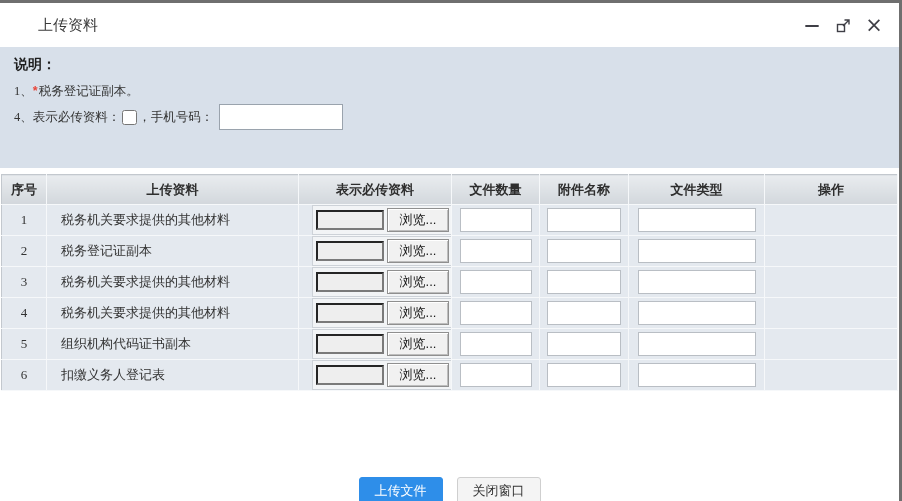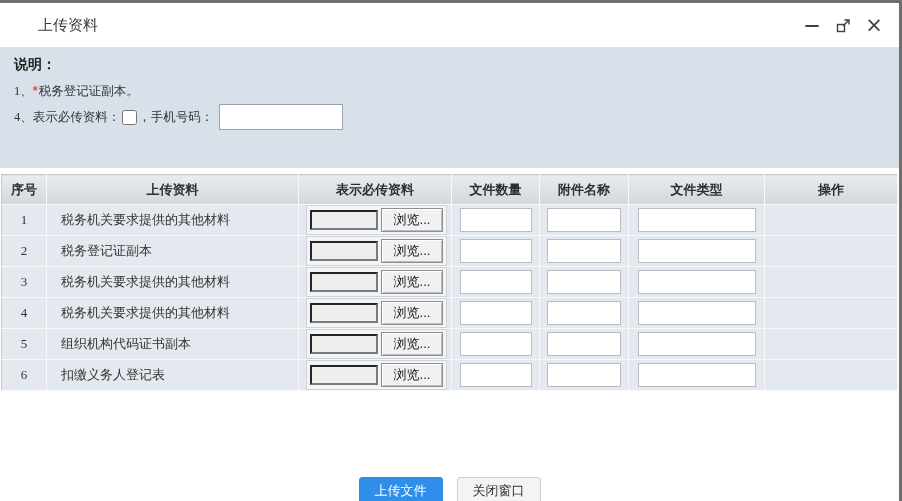--- a/index.html
+++ b/index.html
@@ -75,21 +75,21 @@
     height: 29px;
     background: #e4e9ef;
     border-right: 1px solid #f6f8fa;
     border-bottom: 1px solid #f6f8fa;
     font-size: 13px; color: #333;
     vertical-align: middle;
     overflow: hidden;
   }
   td.c-no { text-align: center; font-family: "Liberation Serif", serif; font-size: 13px; color: #444; }
   td.c-name { padding-left: 14px; }
-  td.c-file { padding-left: 7px; }
+  td.c-file { padding-left: 13px; }
   
   .file-widget {
     display: inline-flex; align-items: center;
     border: 1px solid #cdd2d8; background: #f2f4f6; padding: 2px 3px;
   }
   .file-text {
     width: 68px; height: 20px;
     background: #eeeeee;
     border: 2px inset #7a7a7a;
     font-size: 12px; padding: 0 2px;

